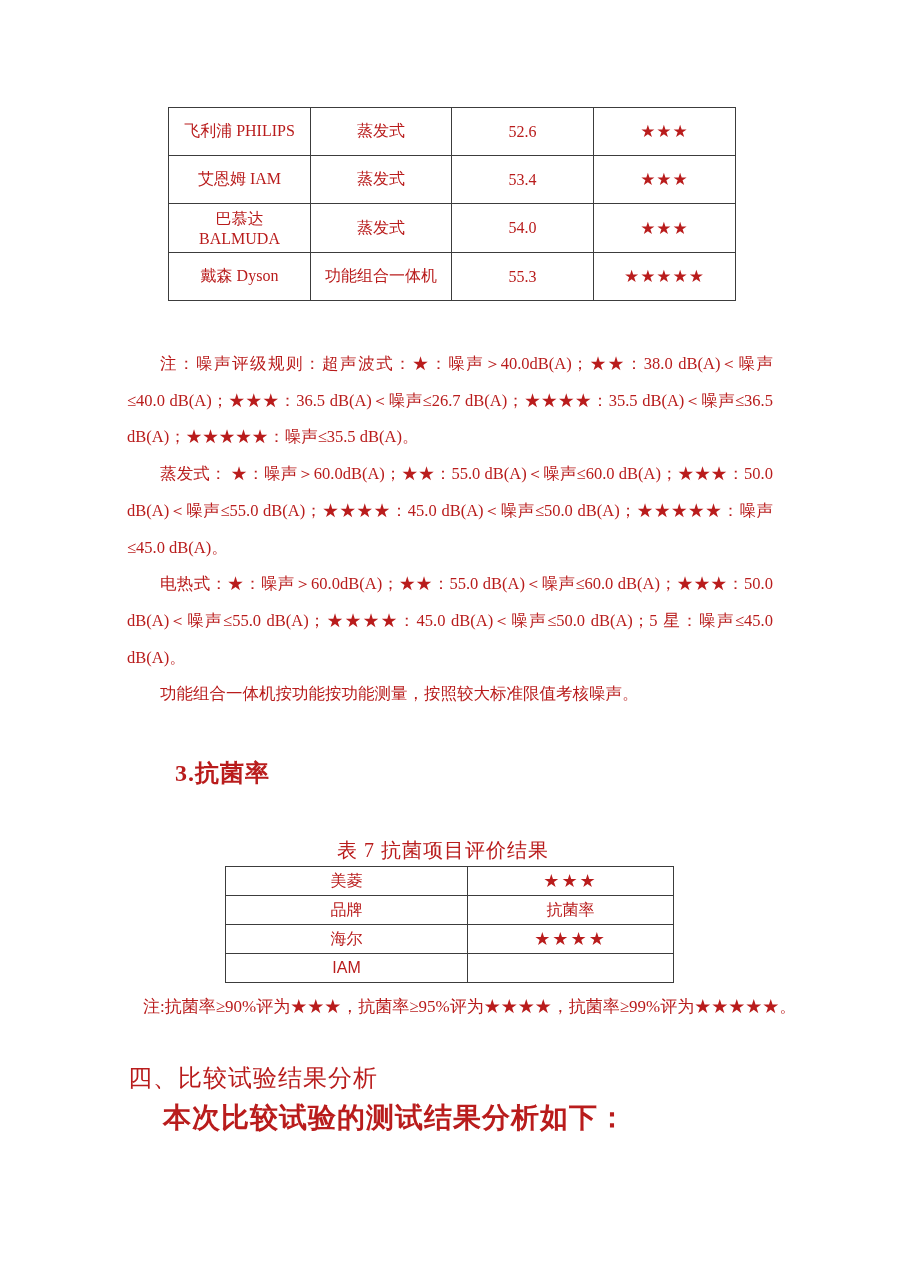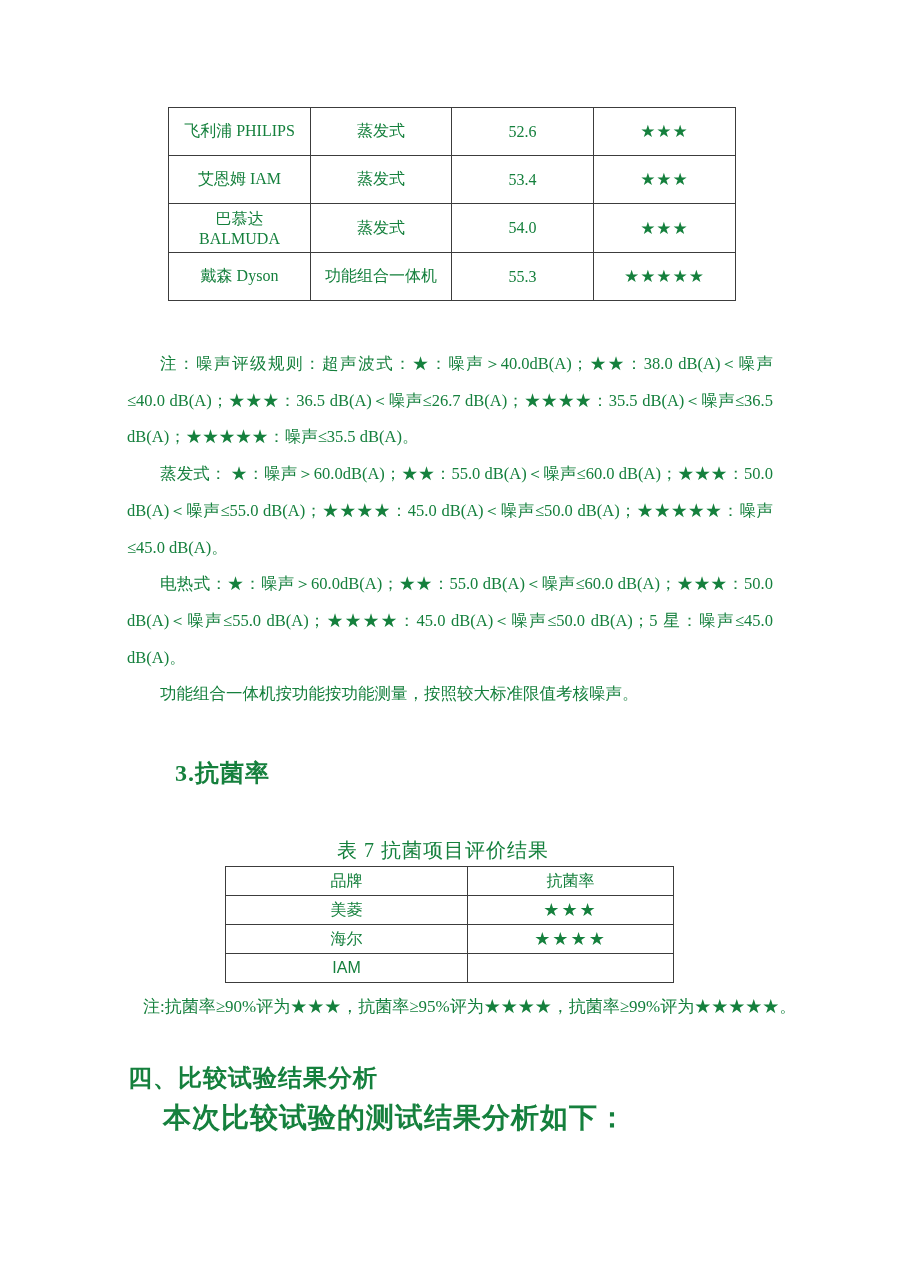--- a/index.html
+++ b/index.html
@@ -2,21 +2,21 @@
 <html><head>
 <meta charset="utf-8">
 <style>
   * { margin: 0; padding: 0; box-sizing: border-box; }
   html, body { background: #ffffff; }
   .page {
     position: relative;
     width: 900px;
     height: 1273px;
     background: #ffffff;
-    color: #15803d;
+    color: #b91c1c;
     font-family: "Liberation Serif", "DejaVu Serif", serif;
     overflow: hidden;
   }
 
   
   table { border-collapse: collapse; }
   .noise-table {
     position: absolute;
     left: 168px; top: 107px;
     width: 567px;
@@ -88,21 +88,21 @@
     left: 143px; top: 995px;
     font-size: 17px;
     white-space: nowrap;
   }
 
   
   .sec4-heading {
     position: absolute;
     left: 128px; top: 1062px;
     font-size: 24px;
-    font-weight: bold;
+    font-weight: normal;
     font-family: "Liberation Sans", "DejaVu Sans", sans-serif;
     letter-spacing: 1px;
   }
   .sec4-body {
     position: absolute;
     left: 163px; top: 1099px;
     font-size: 28px;
     letter-spacing: 1px;
     white-space: nowrap;
     font-weight: bold;
@@ -159,26 +159,26 @@
   <div class="sec3-heading">3.抗菌率</div>
   <div class="table7-title">表 7 抗菌项目评价结果</div>
 
   <table class="ab-table">
     <colgroup>
       <col style="width:242px">
         <col style="width:206px">
     </colgroup>
     <tbody>
       <tr>
+        <td>美菱</td>
+        <td class="stars">★★★</td>
+      </tr>
+      <tr>
         <td>品牌</td>
         <td>抗菌率</td>
-      </tr>
-      <tr>
-        <td>美菱</td>
-        <td class="stars">★★★</td>
       </tr>
       <tr>
         <td>海尔</td>
         <td class="stars">★★★★</td>
       </tr>
       <tr>
         <td>IAM</td>
         <td class="stars"></td>
       </tr>
     </tbody>

